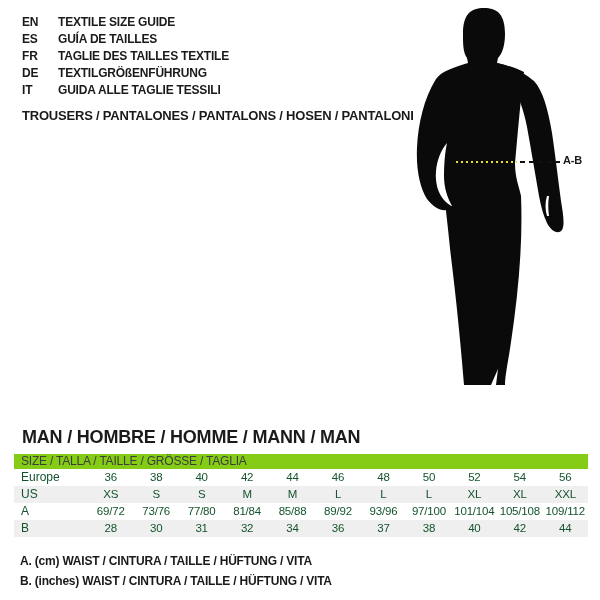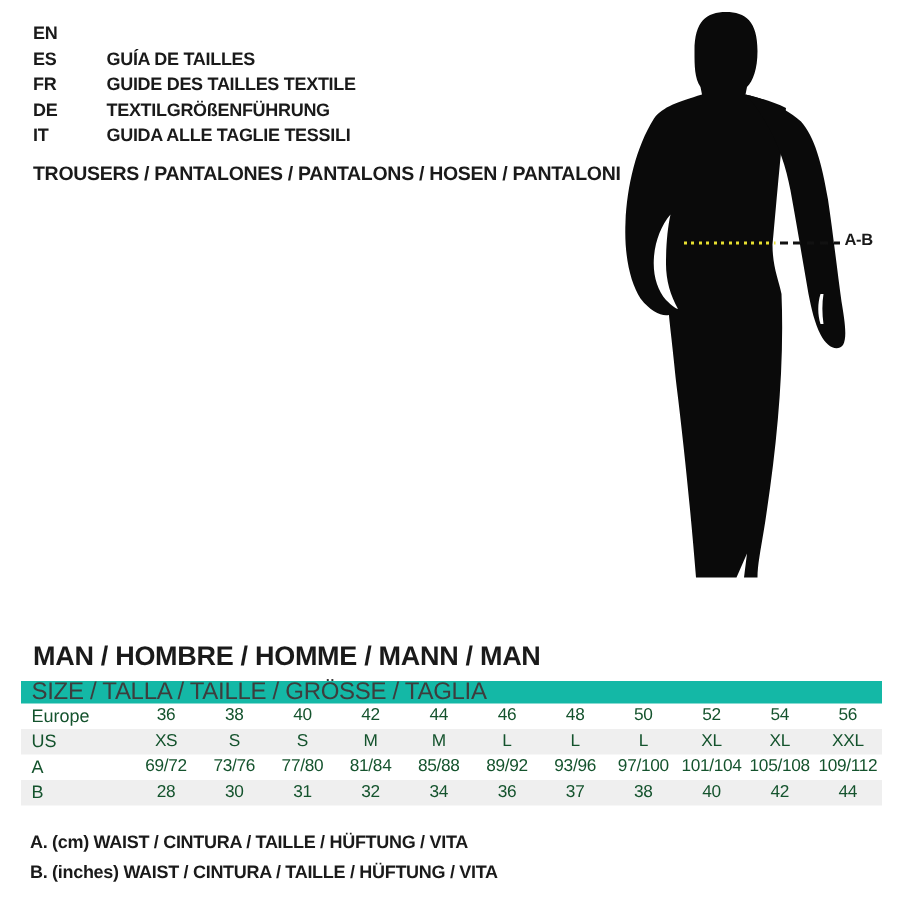--- a/index.html
+++ b/index.html
@@ -2,21 +2,21 @@
 <html><head>
 <meta charset="utf-8">
 <style>
   html,body{margin:0;padding:0;}
   body{
     width:600px;height:600px;position:relative;background:#ffffff;
     font-family:"Liberation Sans", sans-serif;color:#1a1a1a;overflow:hidden;
   }
   
   .lang-block{position:absolute;left:22px;top:14px;}
-  .lang-row{display:flex;height:17px;line-height:17px;gap:13px;}
+  .lang-row{display:flex;height:17px;line-height:17px;}
   .lang-code{width:36px;font-size:12px;font-weight:bold;letter-spacing:-0.2px;}
   .lang-label{font-size:12px;font-weight:bold;letter-spacing:-0.2px;}
   
   .category-title{
     position:absolute;left:22px;top:108px;font-size:13px;font-weight:bold;
     letter-spacing:-0.2px;white-space:nowrap;
   }
   
   .silhouette{position:absolute;left:395px;top:0;}
   
@@ -35,45 +35,46 @@
     letter-spacing:-0.2px;z-index:3;
   }
   
   .section-title{
     position:absolute;left:22px;top:427px;font-size:18px;font-weight:bold;
     letter-spacing:-0.2px;white-space:nowrap;
   }
   
   .size-table{position:absolute;left:14px;top:454px;width:574px;font-size:12px;}
   .t-header{
-    height:15px;line-height:15px;background:#14b8a6;color:#3d3d3d;
-    padding-left:7px;letter-spacing:-0.2px;font-size:16px;
+    height:15px;line-height:15px;background:#84cc16;color:#3d3d3d;
+    padding-left:7px;letter-spacing:-0.2px;font-size:12px;
   }
   .t-row{display:flex;height:17px;line-height:17px;color:#14532d;}
   .t-row.alt{background:#efefef;}
   .t-label{width:74px;padding-left:7px;box-sizing:border-box;text-align:left;}
   .t-cell{flex:1;text-align:center;white-space:nowrap;font-size:11.5px;letter-spacing:-0.2px;}
   
   .notes{position:absolute;left:20px;top:551px;}
   .note-line{height:20px;line-height:20px;font-size:12px;font-weight:bold;letter-spacing:-0.2px;white-space:nowrap;}
 </style>
 </head>
 <body>
 
 <div class="lang-block">
   <div class="lang-row">
     <span class="lang-code">EN</span>
+    <span class="lang-label">TEXTILE SIZE GUIDE</span>
   </div>
   <div class="lang-row">
     <span class="lang-code">ES</span>
     <span class="lang-label">GUÍA DE TAILLES</span>
   </div>
   <div class="lang-row">
     <span class="lang-code">FR</span>
-    <span class="lang-label">GUIDE DES TAILLES TEXTILE</span>
+    <span class="lang-label">TAGLIE DES TAILLES TEXTILE</span>
   </div>
   <div class="lang-row">
     <span class="lang-code">DE</span>
     <span class="lang-label">TEXTILGRÖßENFÜHRUNG</span>
   </div>
   <div class="lang-row">
     <span class="lang-code">IT</span>
     <span class="lang-label">GUIDA ALLE TAGLIE TESSILI</span>
   </div>
 </div>

